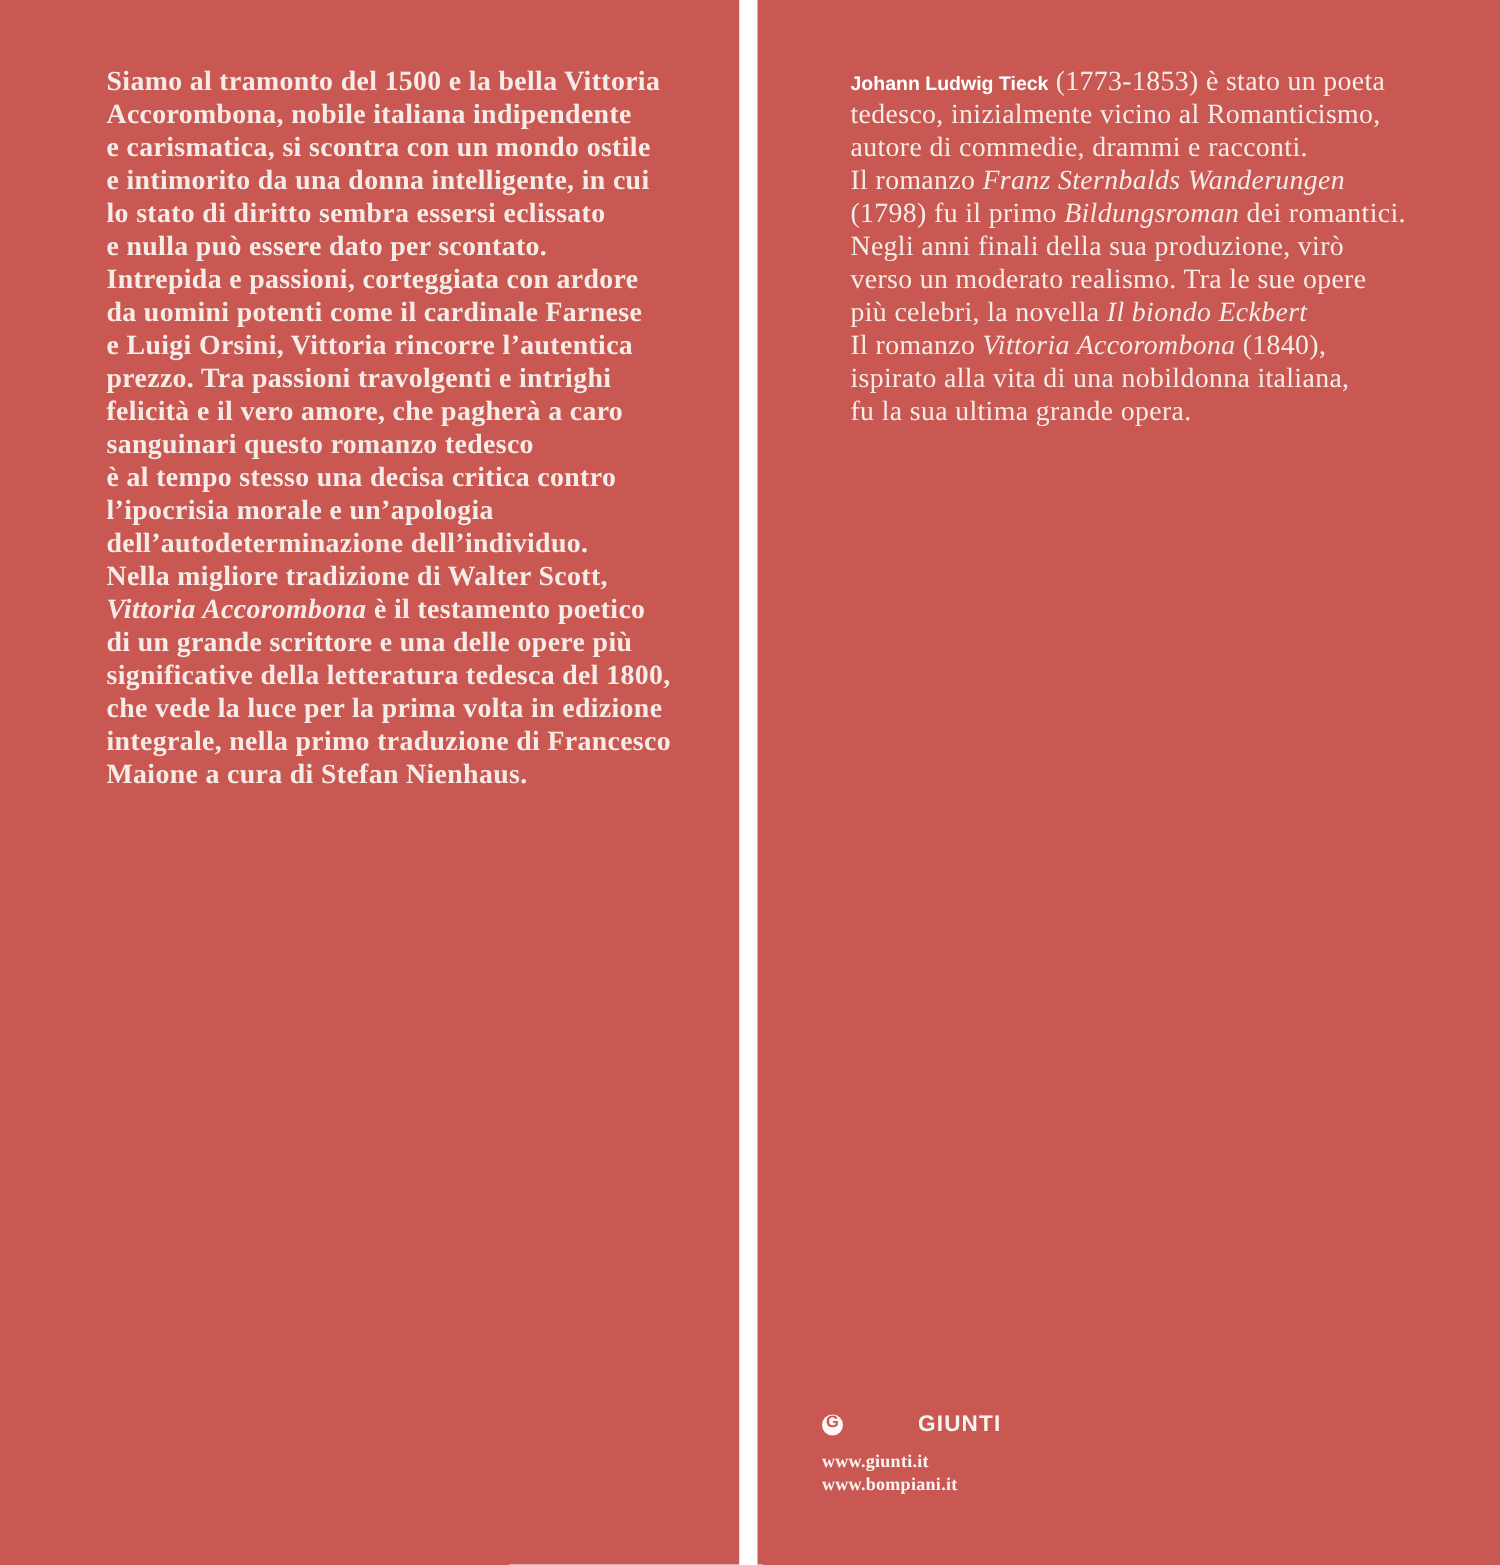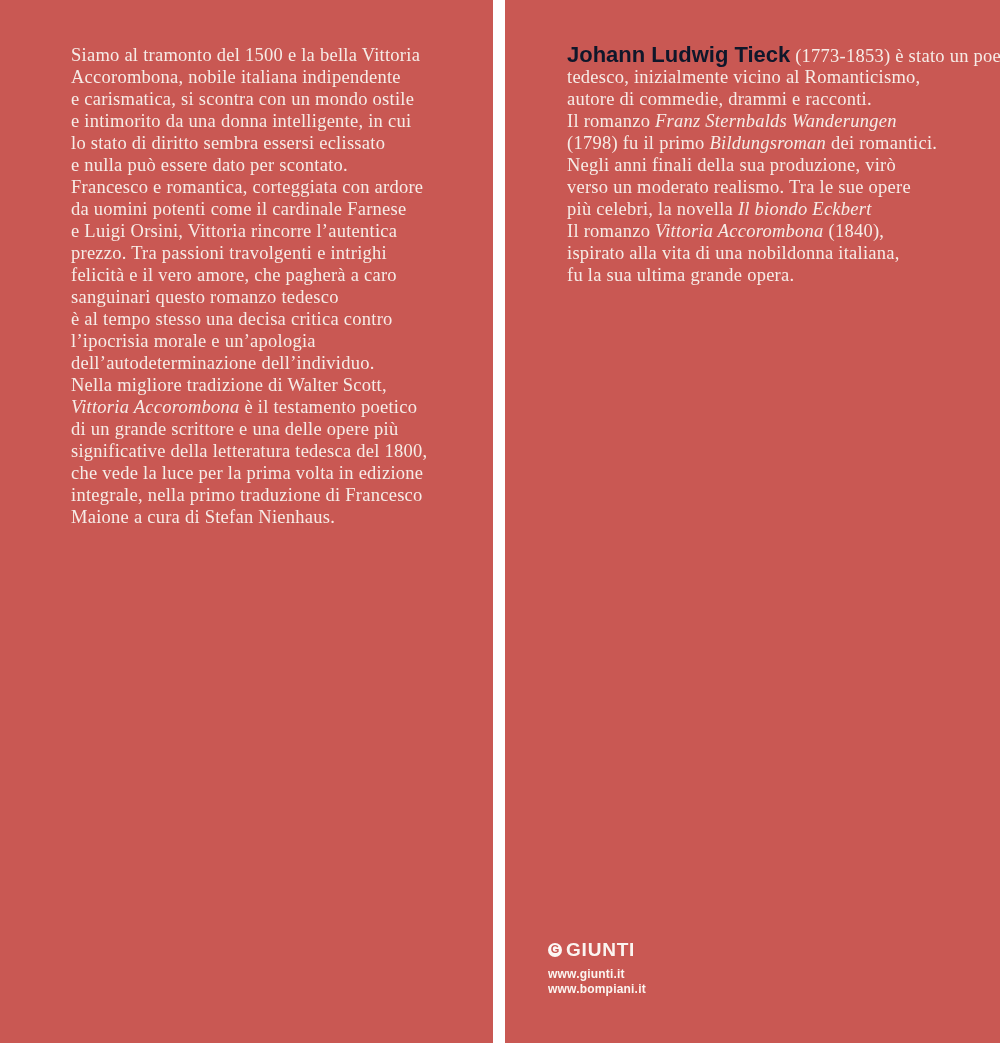--- a/index.html
+++ b/index.html
@@ -8,42 +8,42 @@
     background: #ffffff;
     font-family: "Liberation Serif", serif;
     overflow: hidden;
   }
   .page { position: relative; width: 1000px; height: 1043px; background: #ffffff; }
 
   .flap {
     position: absolute; top: 0; bottom: 0;
     background: #c95853;
   }
-  .flap-left  { left: 0;     width: 493px; }
+  .flap-left  { left: 0;     width: 493px; font-weight: bold; }
   .gutter     { position: absolute; left: 493px; width: 12px; top: 0; bottom: 0; background: #ffffff; }
   .flap-right { left: 505px; width: 495px; }
 
   .flap-text {
     position: absolute;
     color: #f6ece7;
     font-size: 18.5px;
     line-height: 22px;
     letter-spacing: 0.25px;
     white-space: nowrap;
   }
   .flap-left  .flap-text { left: 71px; top: 44px; }
   .flap-right .flap-text { left: 62px; top: 44px; }
 
   .tline { height: 22px; }
   .it { font-style: italic; }
   .bd {
     font-family: "Liberation Sans", sans-serif;
     font-weight: bold;
-    font-size: 22px;
-    color: #0f172a;
+    font-size: 13px;
+    color: #ffffff;
     letter-spacing: 0;
   }
 
   
   .publisher {
     position: absolute; left: 43px; top: 942px;
     font-family: "Liberation Sans", sans-serif;
     color: #fbf5f1;
   }
   .logo-row { display: flex; align-items: center; height: 15px; }
@@ -53,42 +53,42 @@
     display: flex; align-items: center; justify-content: center;
     margin-right: 4px;
   }
   .logo-g {
     color: #c95853;
     font-family: "Liberation Sans", sans-serif;
     font-weight: bold; font-size: 11px; line-height: 1;
     transform: translateY(-0.5px);
   }
   .logo-name {
-    font-weight: bold; font-size: 19px; letter-spacing: 0.8px;
+    font-weight: bold; font-size: 15px; letter-spacing: 0.8px; margin-left: 46px;
   }
-  .websites { margin-top: 10px; }
+  .websites { margin-top: 10px; font-family: Liberation Serif, serif; }
   .website {
     font-weight: bold; font-size: 12px; line-height: 14.5px;
     letter-spacing: 0.2px;
   }
 </style>
 </head>
 <body>
 
 <div class="page">
 
   <div class="flap flap-left">
     <div class="flap-text">
         <div class="tline"><span>Siamo al tramonto del 1500 e la bella Vittoria</span></div>
         <div class="tline"><span>Accorombona, nobile italiana indipendente</span></div>
         <div class="tline"><span>e carismatica, si scontra con un mondo ostile</span></div>
         <div class="tline"><span>e intimorito da una donna intelligente, in cui</span></div>
         <div class="tline"><span>lo stato di diritto sembra essersi eclissato</span></div>
         <div class="tline"><span>e nulla può essere dato per scontato.</span></div>
-        <div class="tline"><span>Francesco e romantica, corteggiata con ardore</span></div>
+        <div class="tline"><span>Intrepida e passioni, corteggiata con ardore</span></div>
         <div class="tline"><span>da uomini potenti come il cardinale Farnese</span></div>
         <div class="tline"><span>e Luigi Orsini, Vittoria rincorre l’autentica</span></div>
         <div class="tline"><span>prezzo. Tra passioni travolgenti e intrighi</span></div>
         <div class="tline"><span>felicità e il vero amore, che pagherà a caro</span></div>
         <div class="tline"><span>sanguinari questo romanzo tedesco</span></div>
         <div class="tline"><span>è al tempo stesso una decisa critica contro</span></div>
         <div class="tline"><span>l’ipocrisia morale e un’apologia</span></div>
         <div class="tline"><span>dell’autodeterminazione dell’individuo.</span></div>
         <div class="tline"><span>Nella migliore tradizione di Walter Scott,</span></div>
         <div class="tline"><span class="it">Vittoria Accorombona</span><span> è il testamento poetico</span></div>

